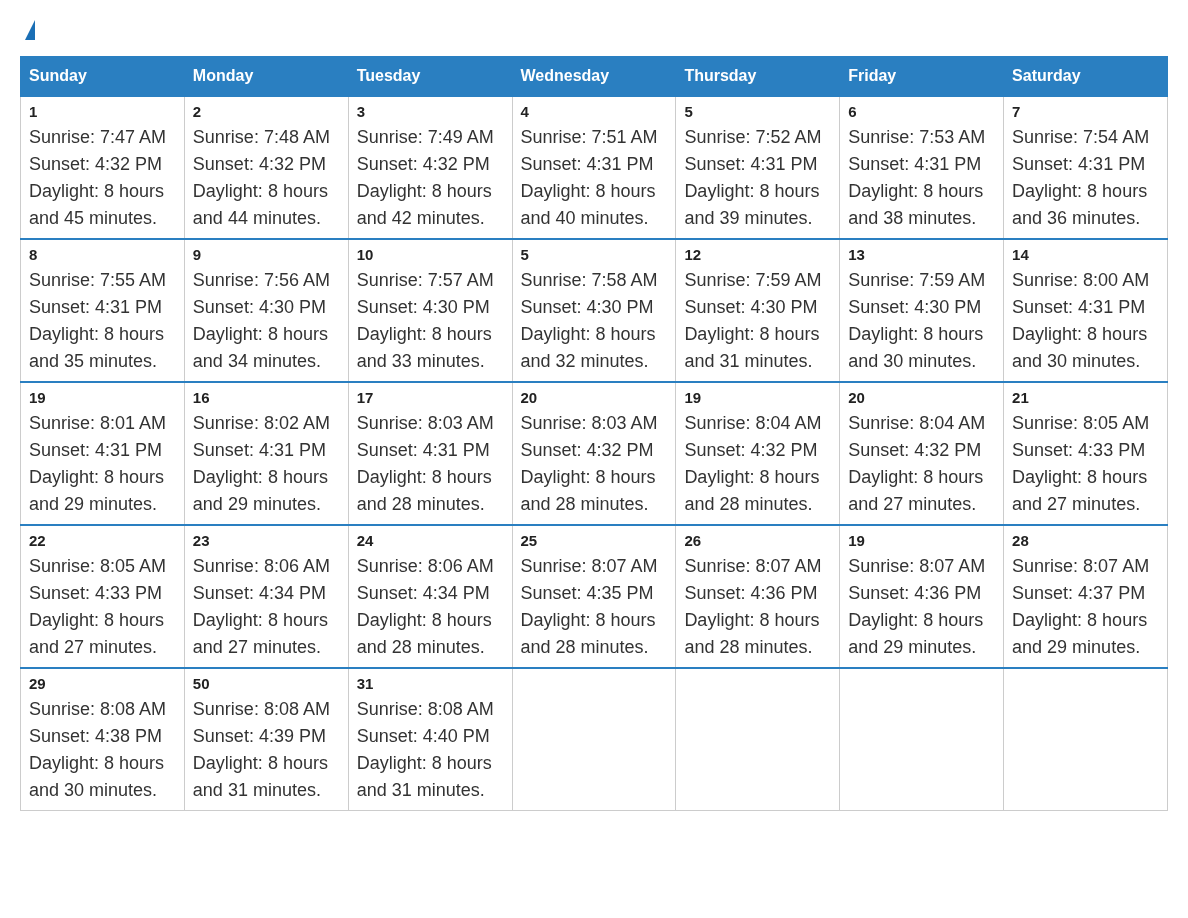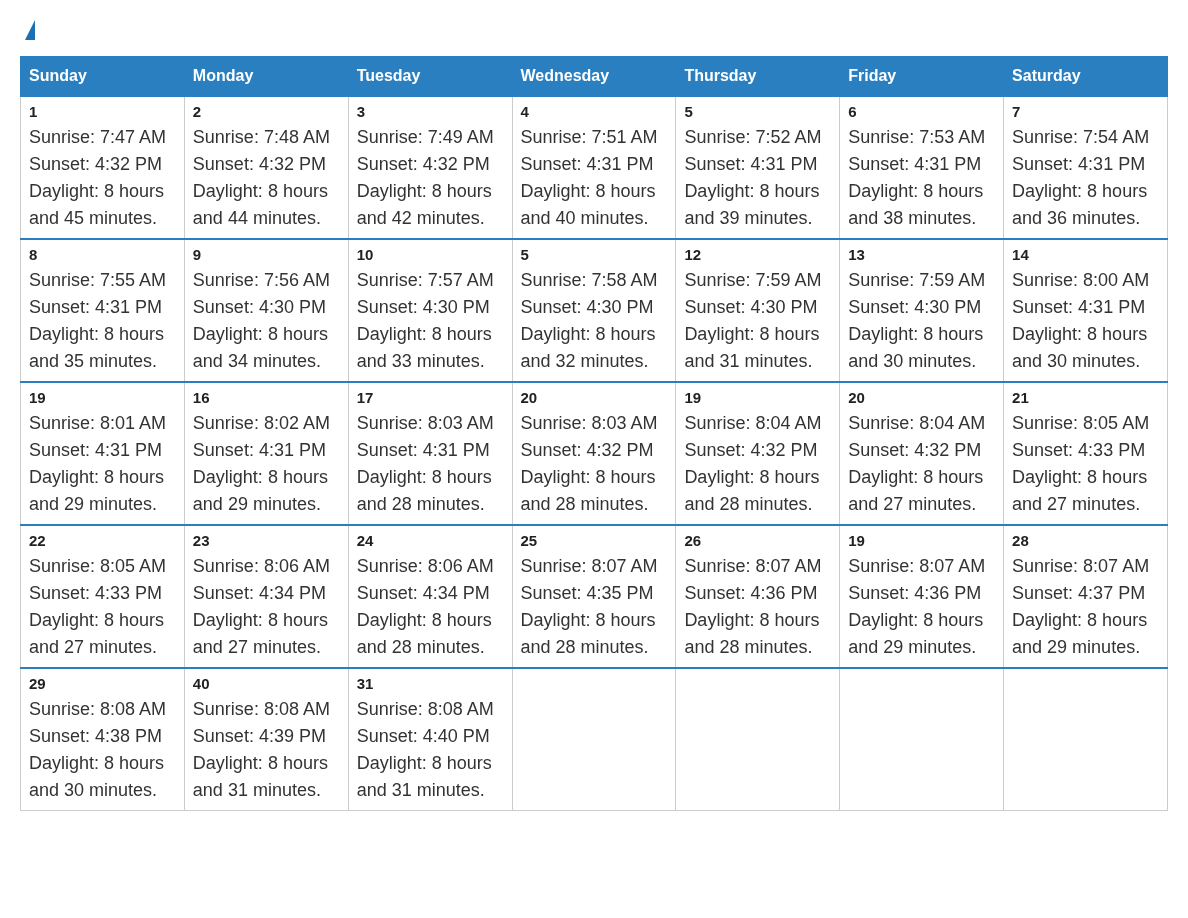--- a/index.html
+++ b/index.html
@@ -389,21 +389,21 @@
         <td>
           <span class="day-num">29</span>
           <div class="day-info">
             Sunrise: 8:08 AM<br>
             Sunset: 4:38 PM<br>
             Daylight: 8 hours<br>
             and 30 minutes.
           </div>
         </td>
         <td>
-          <span class="day-num">40</span>
+          <span class="day-num">50</span>
           <div class="day-info">
             Sunrise: 8:08 AM<br>
             Sunset: 4:39 PM<br>
             Daylight: 8 hours<br>
             and 31 minutes.
           </div>
         </td>
         <td>
           <span class="day-num">31</span>
           <div class="day-info">

